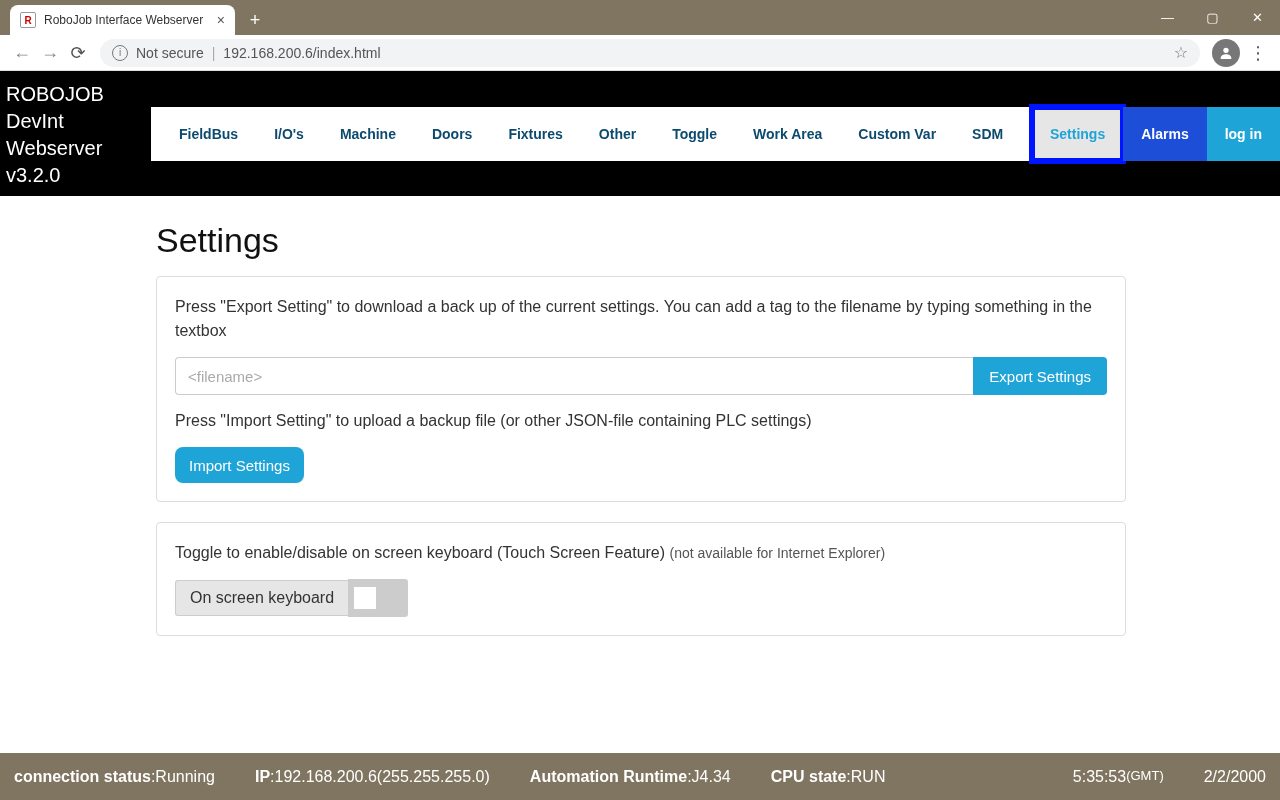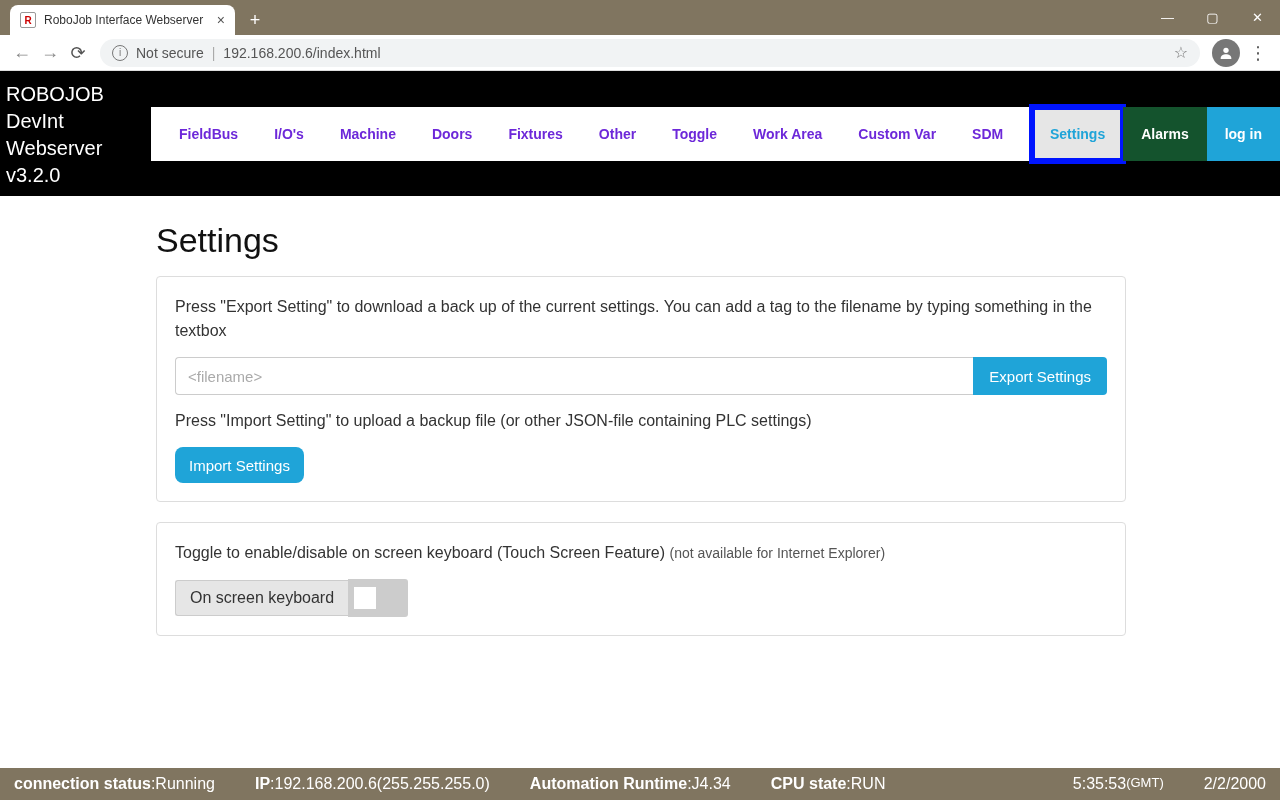--- a/index.html
+++ b/index.html
@@ -22,46 +22,46 @@
   .omnibox .sep { margin: 0 8px; color:#aaa; }
   .omnibox .star { margin-left:auto; color:#777; font-size:16px; }
   .avatar-btn { width:28px; height:28px; border-radius:50%; background:#777; color:#fff; display:flex; align-items:center; justify-content:center; margin:0 4px; }
   .menu-btn { width:28px; height:28px; display:flex; align-items:center; justify-content:center; color:#555; font-size:18px; }
   
   
   .page-header { background:#000; height:125px; display:flex;gap:41px; }
   .logo-block { width:110px; color:#fff; font-size:20px; line-height:1.35; padding:10px 6px 0 6px; font-weight:400; }
   .nav-wrap { flex:1; display:flex; align-items:center; padding-top:0px; }
   .navbar { background:#fff; height:54px; width:100%; display:flex; }
-  .nav-item { display:flex; align-items:center; justify-content:center; padding:0 18px; font-size:14px; font-weight:bold; color:#6d28d9; cursor:pointer; white-space:nowrap; }
+  .nav-item { display:flex; align-items:center; justify-content:center; padding:0 18px; font-size:14px; font-weight:bold; color:#0c4a6e; cursor:pointer; white-space:nowrap; }
   .nav-spacer-start { width: 10px; }
   .nav-item.active { background:#e6e6e6; color:#1fa4d8; }
   .nav-highlight { outline:6px solid #0015ff; outline-offset:-3px; }
-  .nav-item.alarms { background:#14532d; color:#fff; margin-left:0; }
+  .nav-item.alarms { background:#1d4ed8; color:#fff; margin-left:0; }
   .nav-item.login { background:#1fa4d8; color:#fff; }
   
   
   .content { padding: 25px 0 0 0; background:#fff; height: 507px; }
   .content-inner { width: 970px; margin-left: 156px; }
   h1.page-title { font-size:34px; font-weight:500; color:#111; margin-bottom:16px; }
   .panel { border:1px solid #ddd; border-radius:4px; padding:18px; margin-bottom:20px; font-size:16px; color:#333; }
   .panel p { margin-bottom: 14px; line-height:1.5; }
   .input-row { display:flex; margin-bottom:14px; }
   .input-row input { flex:1; height:38px; border:1px solid #ccc; border-right:none; border-radius:4px 0 0 4px; padding:0 12px; font-size:15px; color:#4d7c0f; }
   .input-row input::placeholder { color:#aaa; }
   .btn-primary { background:#1fa4d8; color:#fff; border:none; height:38px; padding:0 16px; font-size:15px; border-radius:0 4px 4px 0; cursor:pointer; }
   .btn-standalone { background:#1fa4d8; color:#fff; border:none; height:36px; padding:0 14px; font-size:15px; border-radius:8px; cursor:pointer; }
   .toggle-row { display:flex; align-items:center;text-align:center; }
   .toggle-label-box { background:#e6e6e6; padding:8px 14px; font-size:16px; border:1px solid #ccc; border-right:none; border-radius:3px 0 0 3px; }
   .toggle-switch { width:60px; height:38px; background:#ccc; display:flex; align-items:center; padding:0 6px; border-radius:0 3px 3px 0; }
   .toggle-knob { width:22px; height:22px; background:#fff; }
   .small-note { font-size:14px; color:#555; }
   
   
-  .statusbar { position:absolute; bottom:0; left:0; right:0; height:32px; background:#807560; display:flex; align-items:center; color:#fff; font-size:16px; padding:0 14px; }
+  .statusbar { position:absolute; bottom:0; left:0; right:0; height:47px; background:#807560; display:flex; align-items:center; color:#fff; font-size:16px; padding:0 14px; }
   .statusbar .seg { margin-right:40px; white-space:nowrap; }
   .statusbar .seg b { font-weight:bold; }
   .statusbar .spacer { flex:1; }
   .gmt { font-size:13px; vertical-align: top; }
 </style>
 </head>
 <body>
 
 <div class="browser-top">
   <div class="tab">

